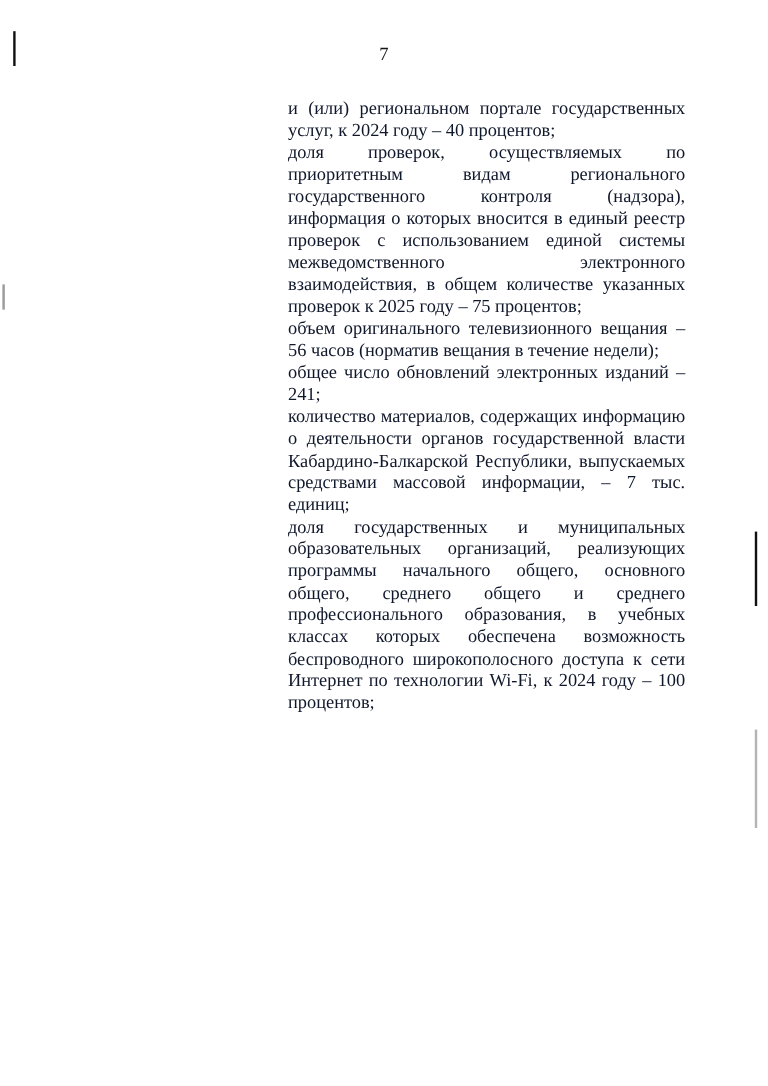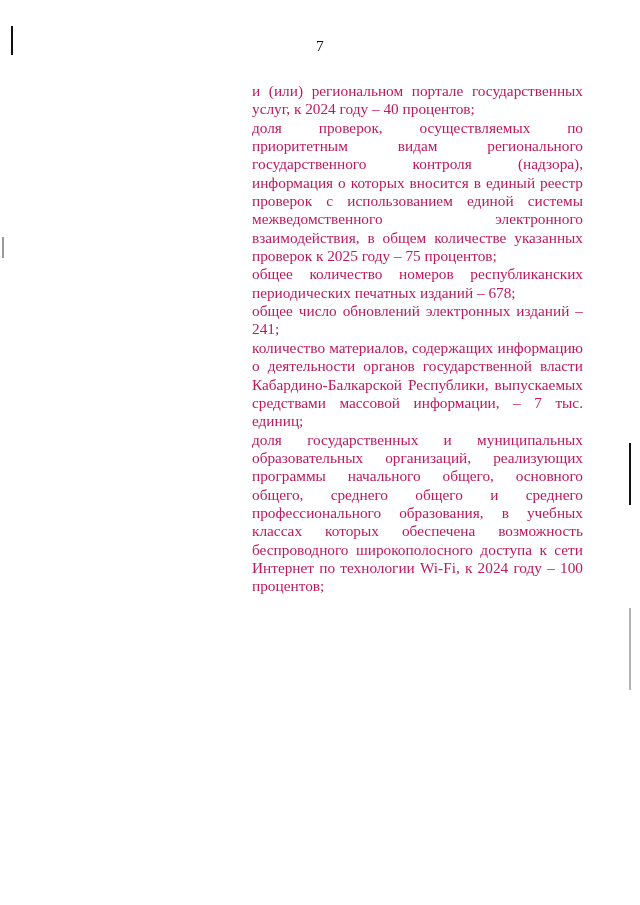--- a/index.html
+++ b/index.html
@@ -38,23 +38,22 @@
   
   #text-column {
     position: absolute;
     top: 82px;
     left: 240px;
     width: 331px;
     font-size: 15.3px;
     line-height: 18.35px;
     text-align: justify;
     text-justify: inter-word;
-    color: #be185d;
+    color: #0f172a;
     hyphens: none;
-    margin-left: 12px;
   }
 
   .para {
     margin: 0;
     padding: 0;
     text-align: justify;
     text-align-last: left;
     white-space: normal;
   }
 
@@ -76,21 +75,21 @@
 </head>
 <body>
 
 <div id="page">
 
   <div id="page-number">7</div>
 
   <div id="text-column">
     <p class="para">и (или) региональном портале государственных услуг, к 2024 году – 40 процентов;</p>
     <p class="para">доля проверок, осуществляемых по приоритетным видам регионального государственного контроля (надзора), информация о которых вносится в единый реестр проверок с использованием единой системы межведомственного электронного взаимодействия, в общем количестве указанных проверок к 2025 году – 75 процентов;</p>
-    <p class="para">общее количество номеров республиканских периодических печатных изданий – 678;</p>
+    <p class="para">объем оригинального телевизионного вещания – 56 часов (норматив вещания в течение недели);</p>
     <p class="para">общее число обновлений электронных изданий – 241;</p>
     <p class="para">количество материалов, содержащих информацию о деятельности органов государственной власти Кабардино-Балкарской Республики, выпускаемых средствами массовой информации, – 7 тыс. единиц;</p>
     <p class="para">доля государственных и муниципальных образовательных организаций, реализующих программы начального общего, основного общего, среднего общего и среднего профессионального образования, в учебных классах которых обеспечена возможность беспроводного широкополосного доступа к сети Интернет по технологии Wi-Fi, к 2024 году – 100 процентов;</p>
   </div>
 
   <div id="mark-left-top" class="edge-mark dark"></div>
   <div id="mark-left-mid" class="edge-mark faint"></div>
   <div id="mark-right-upper" class="edge-mark dark"></div>
   <div id="mark-right-lower" class="edge-mark mid"></div>
 

